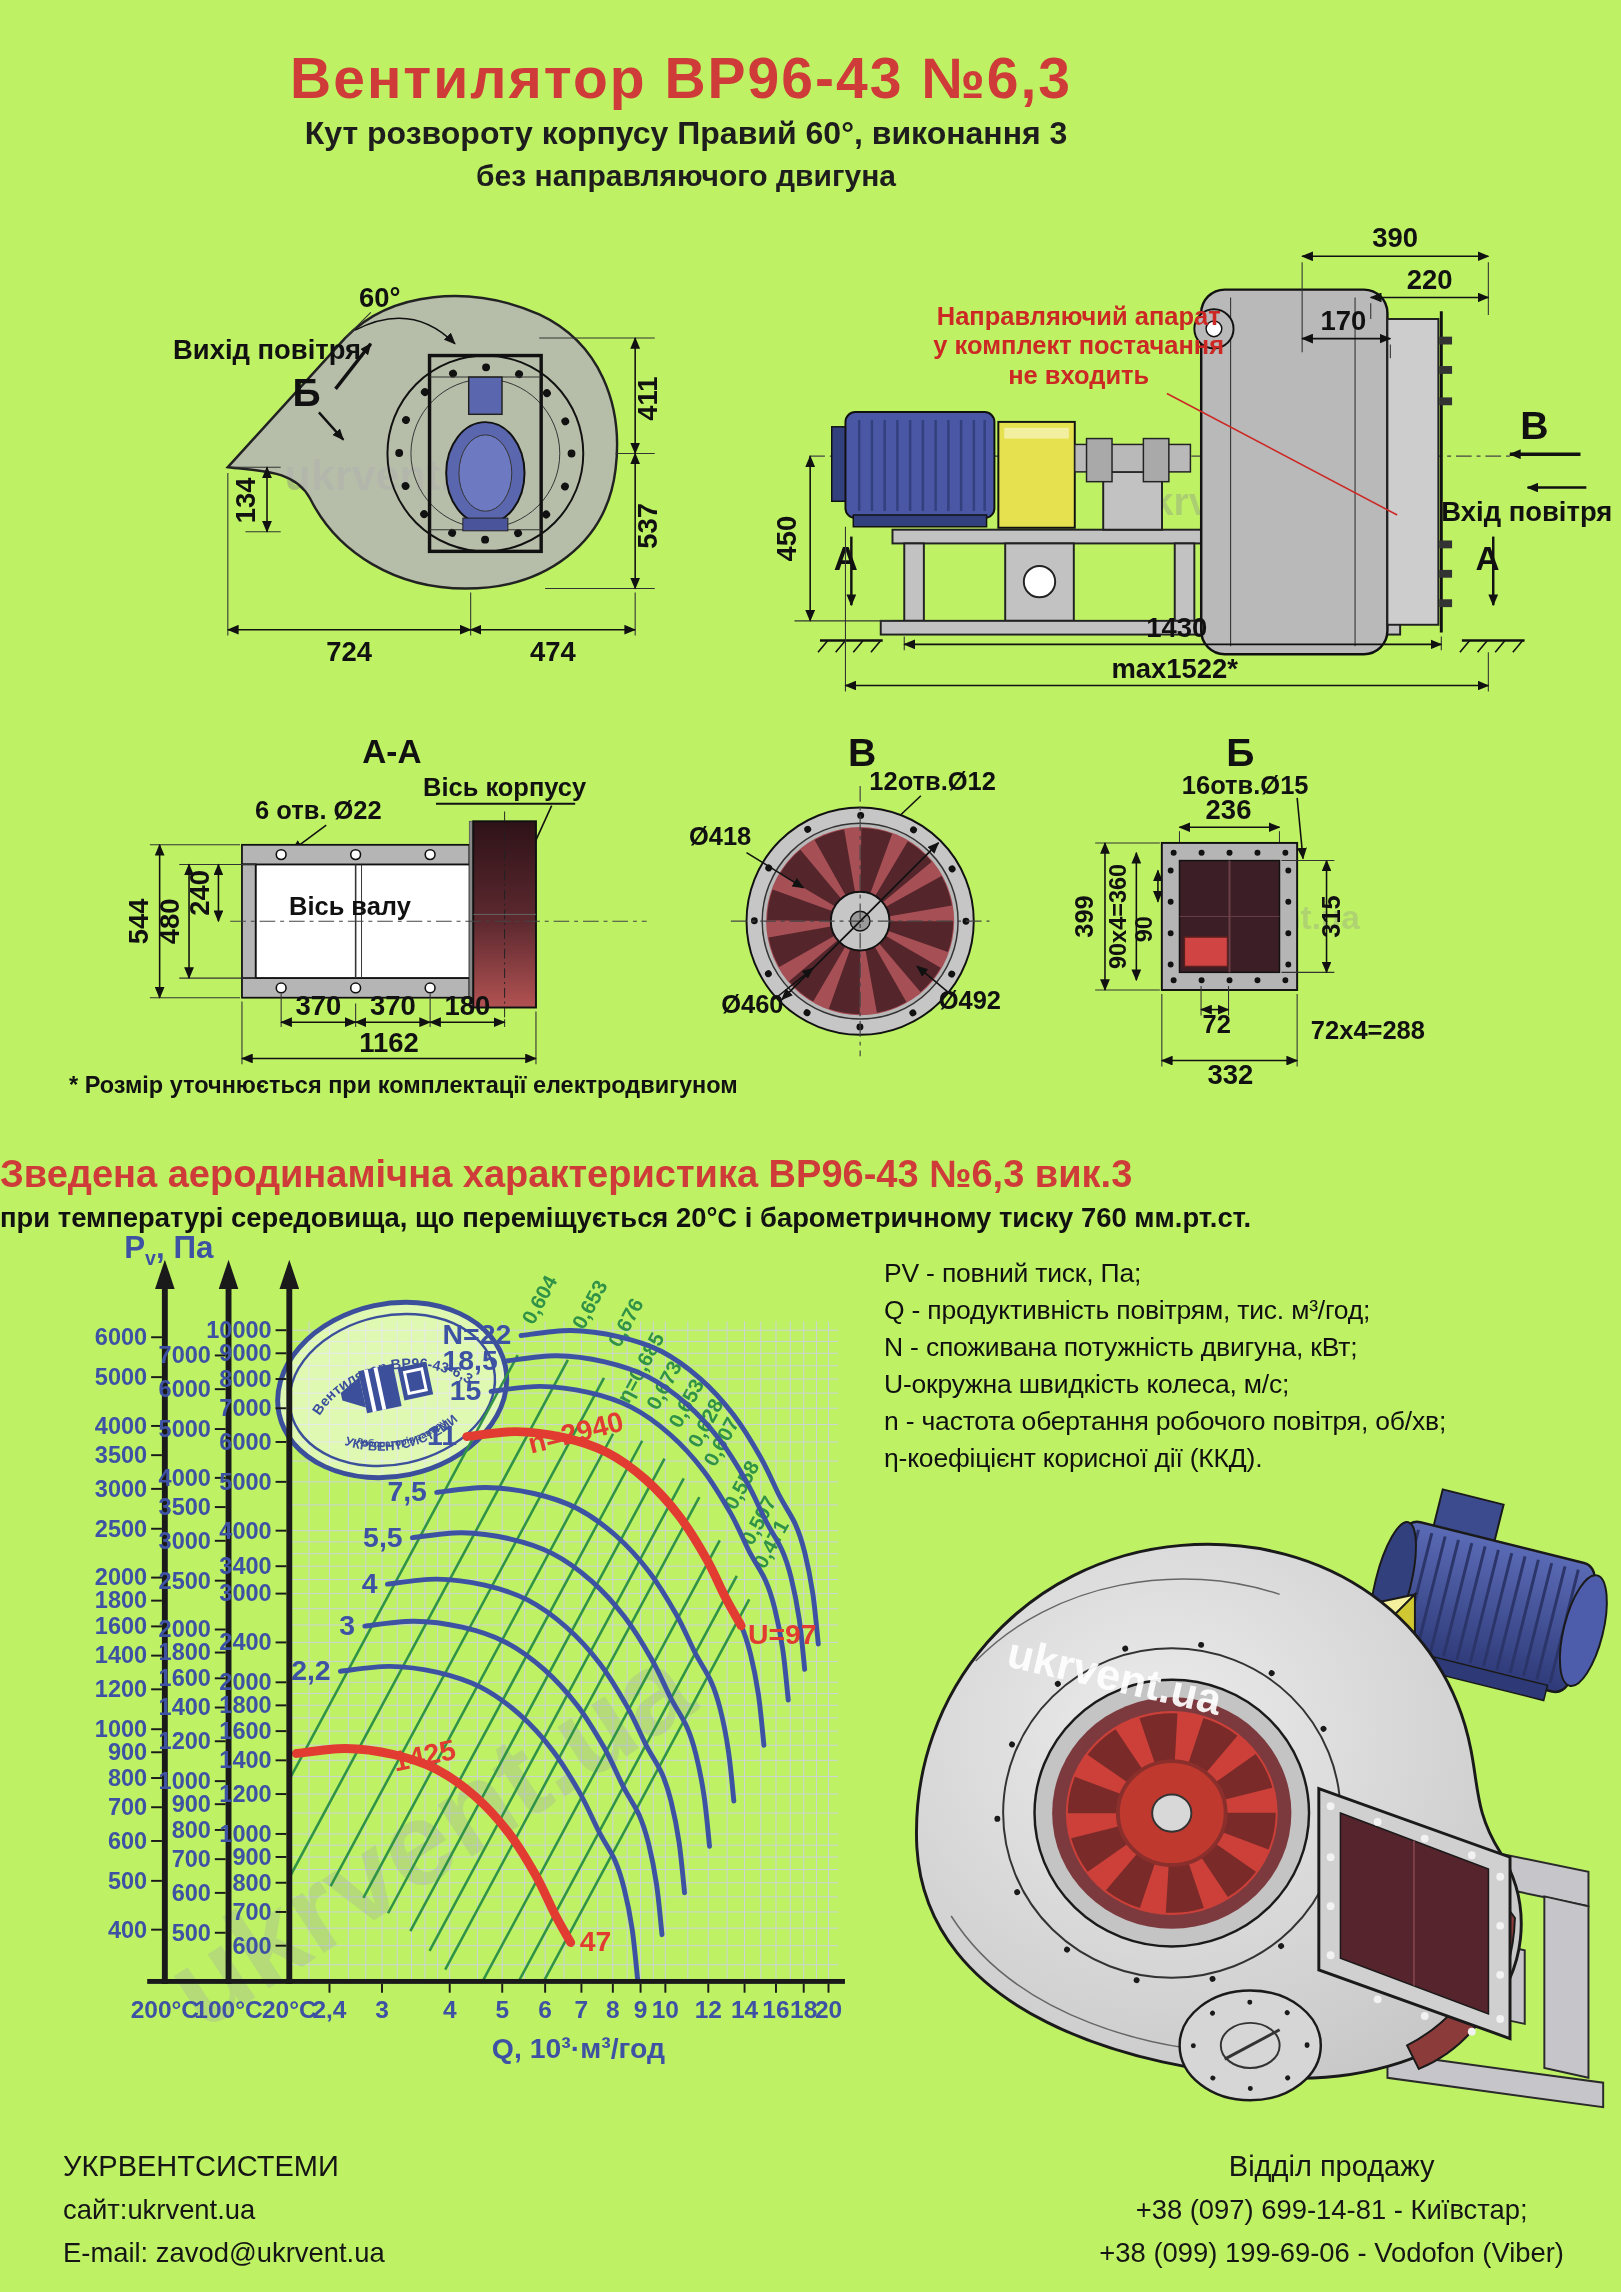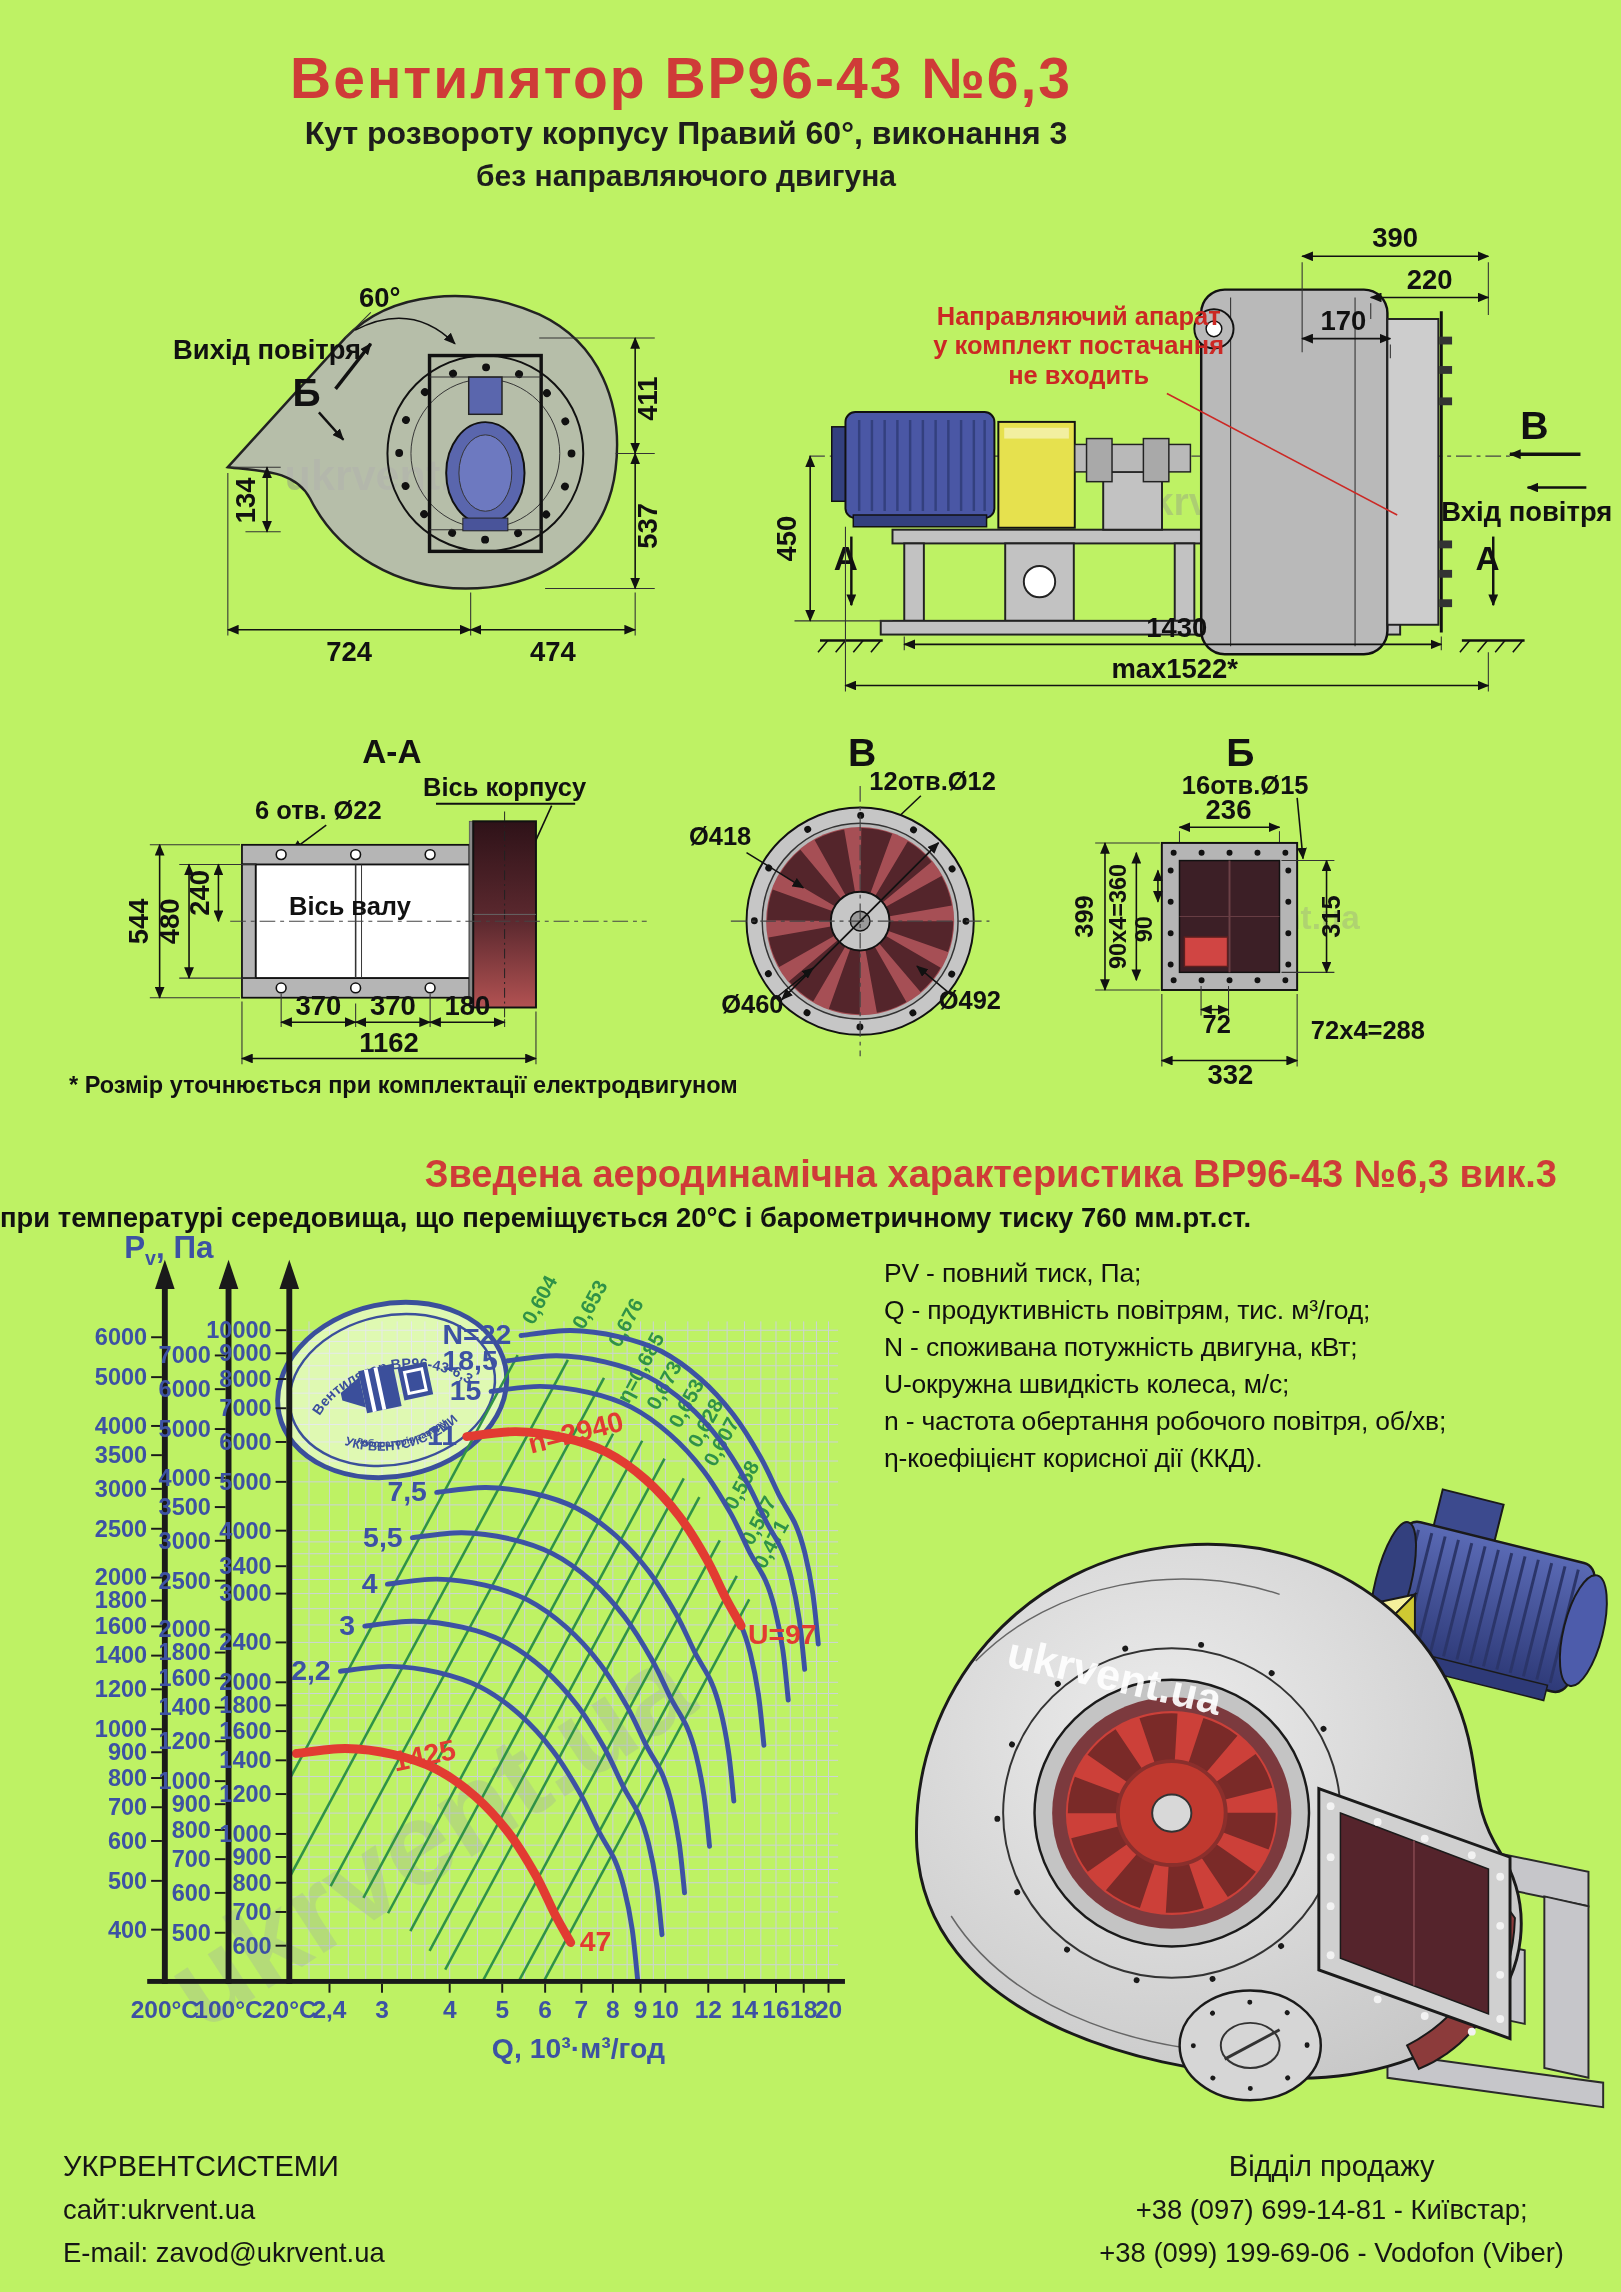--- a/index.html
+++ b/index.html
@@ -4,21 +4,21 @@
 <style>
   html,body{margin:0;padding:0;background:#888;}
   .page{position:relative;width:1621px;height:2293px;background:#bef264;overflow:hidden;
         font-family:"Liberation Sans",sans-serif;color:#111;}
   .abs{position:absolute;}
   .title{top:45px;left:0;width:1362px;text-align:center;font-size:57px;font-weight:700;
          color:#cf3b38;letter-spacing:2px;}
   .sub1{top:115px;left:0;width:1372px;text-align:center;font-size:32px;font-weight:700;color:#1d1d1d;}
   .sub2{top:159px;left:0;width:1372px;text-align:center;font-size:30px;font-weight:700;color:#1d1d1d;}
   .note{top:1072px;left:69px;font-size:23.5px;font-weight:700;color:#111;}
-  .chead{top:1153px;left:0;width:1529px;text-align:right;font-size:38px;font-weight:700;color:#cf3b38;padding-left:28px;}
+  .chead{top:1153px;left:0;width:1529px;text-align:left;font-size:38px;font-weight:700;color:#cf3b38;}
   .csub{top:1202px;left:0;width:1529px;text-align:left;font-size:27.4px;font-weight:700;color:#111;}
   .legend{top:1255px;left:884px;width:733px;font-size:26.5px;font-weight:400;color:#101010;line-height:37px;letter-spacing:-0.2px;}
   .footer-left{top:2145px;left:63px;font-size:27.4px;line-height:43px;color:#151515;}
   .footer-left .co{font-size:29px;}
   .footer-right{top:2145px;right:57px;text-align:center;font-size:27.4px;line-height:43px;color:#151515;}
   .footer-right .co{font-size:29px;}
   svg text{font-family:"Liberation Sans",sans-serif;}
   .dt{font-size:28px;font-weight:700;fill:#111;}
   .dt26{font-size:26px;font-weight:700;fill:#111;}
   .dt24{font-size:24px;font-weight:700;fill:#111;}

